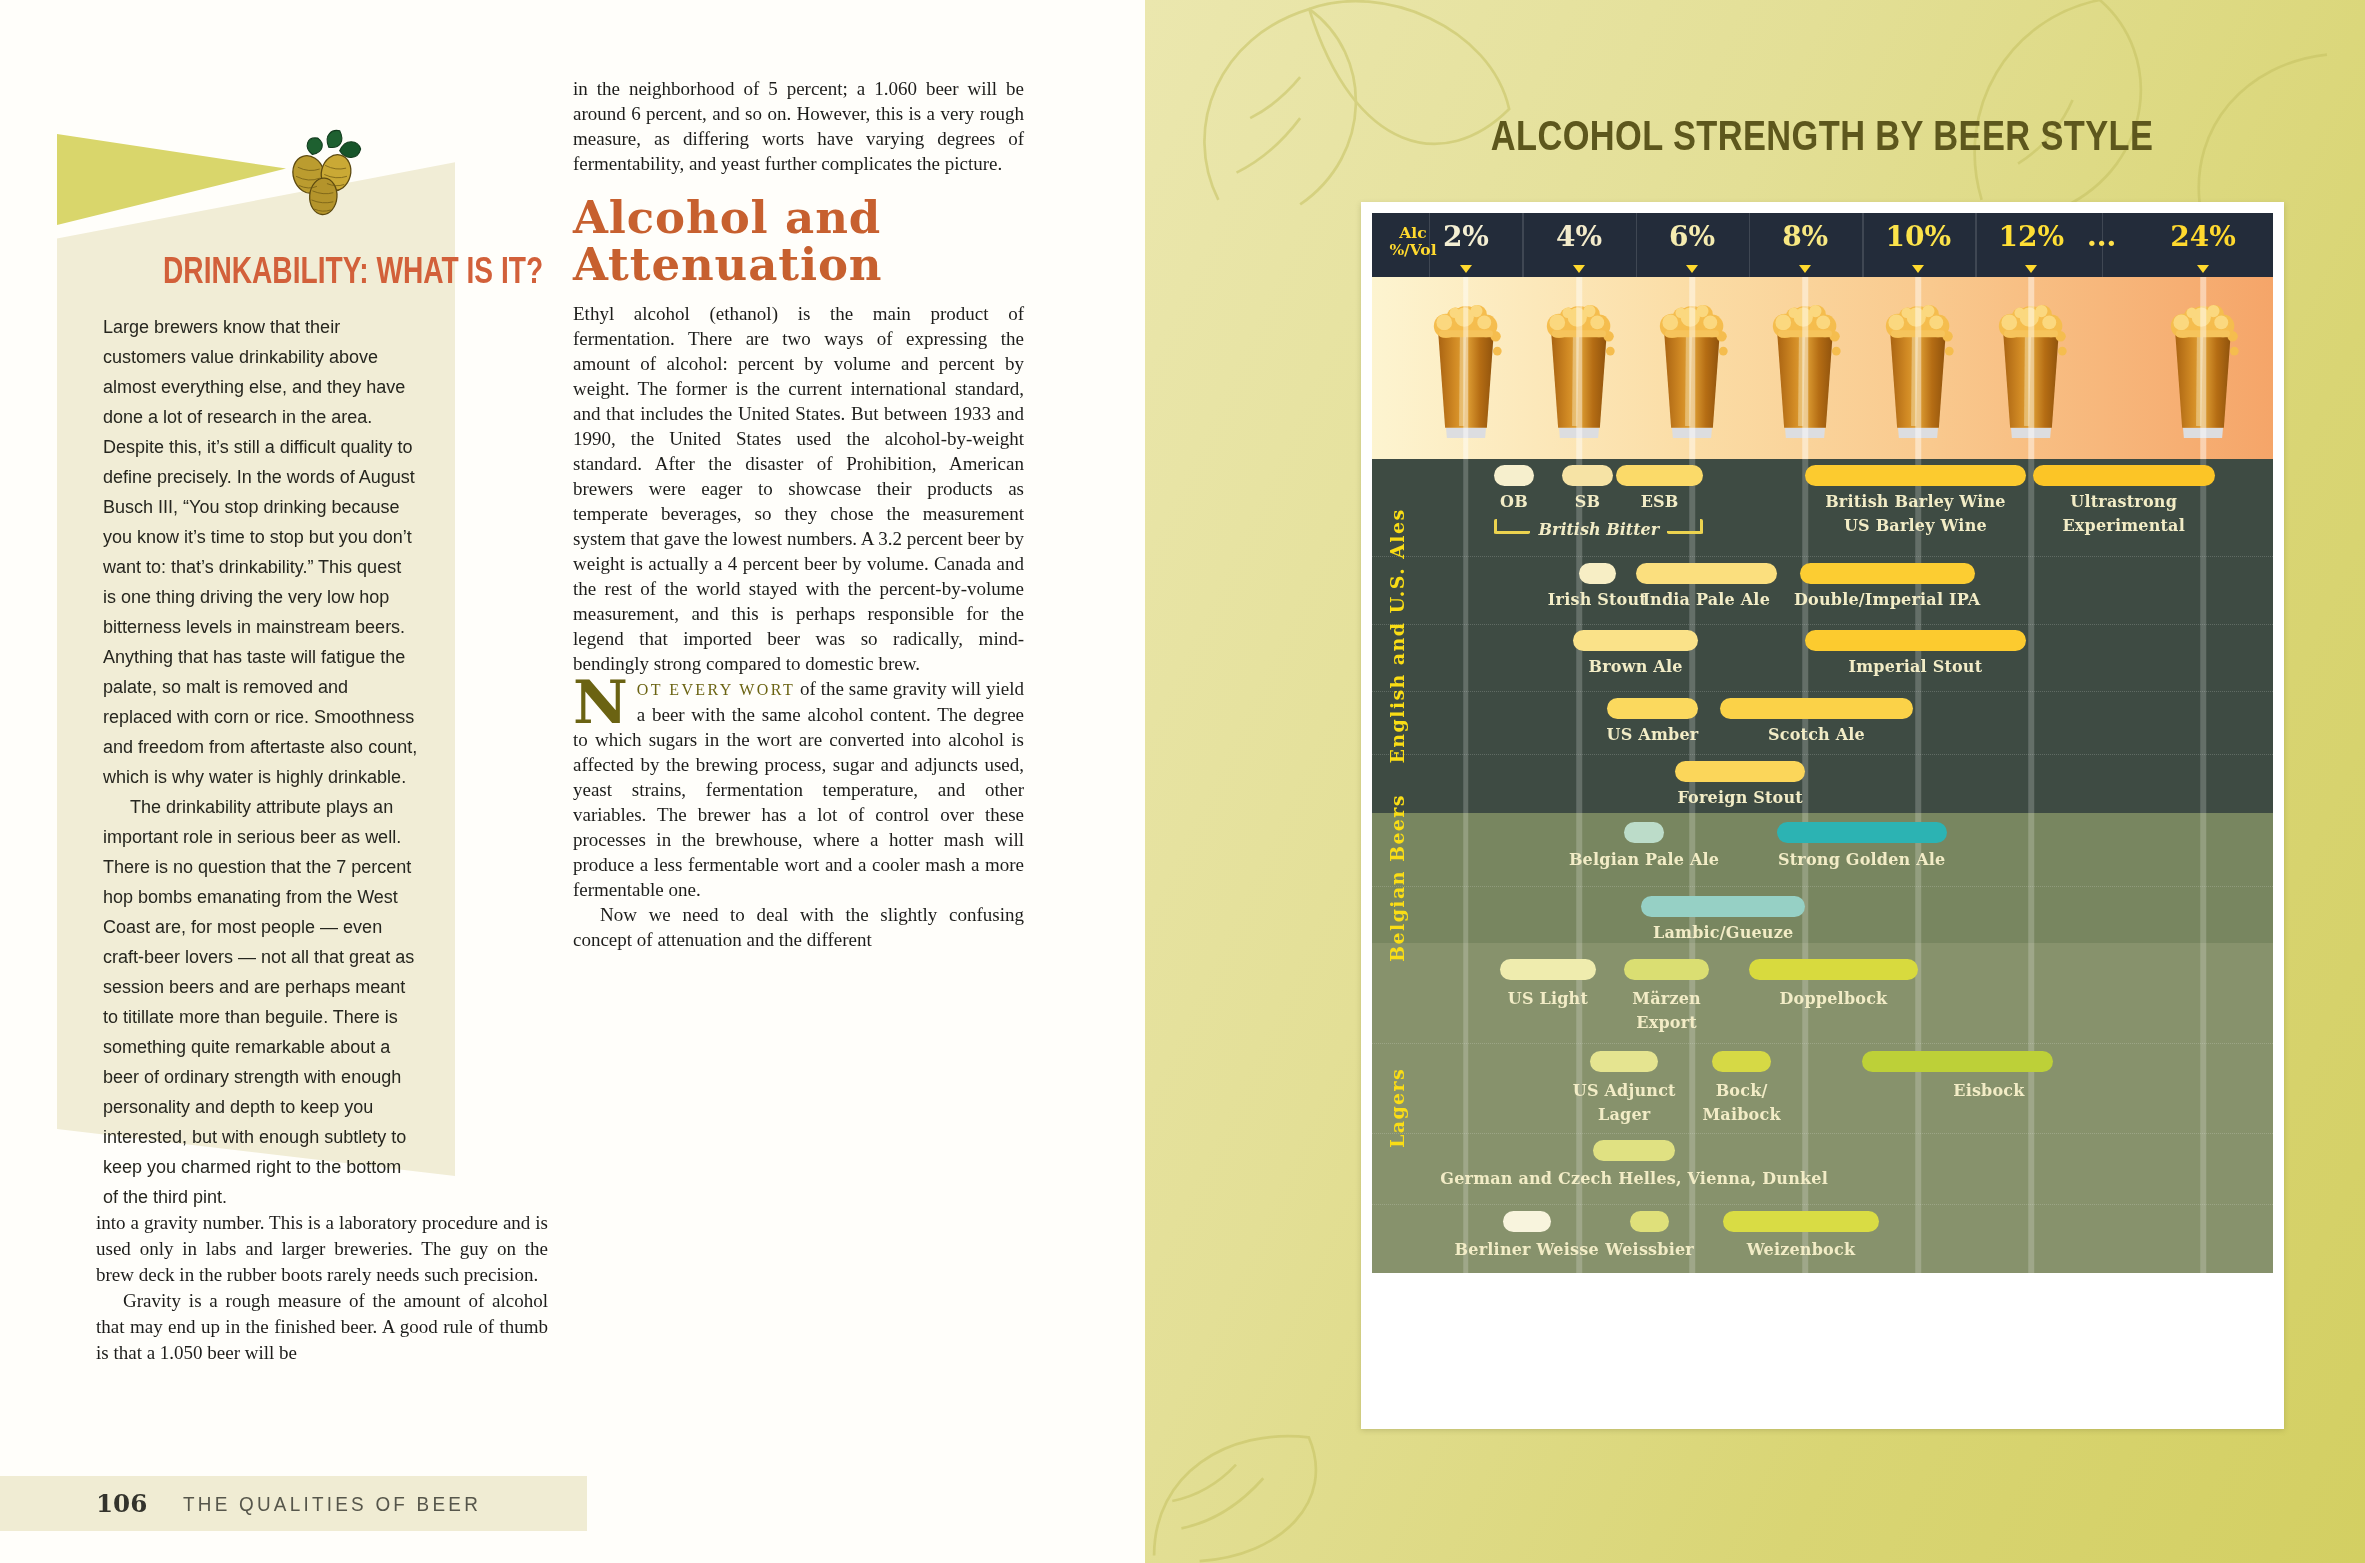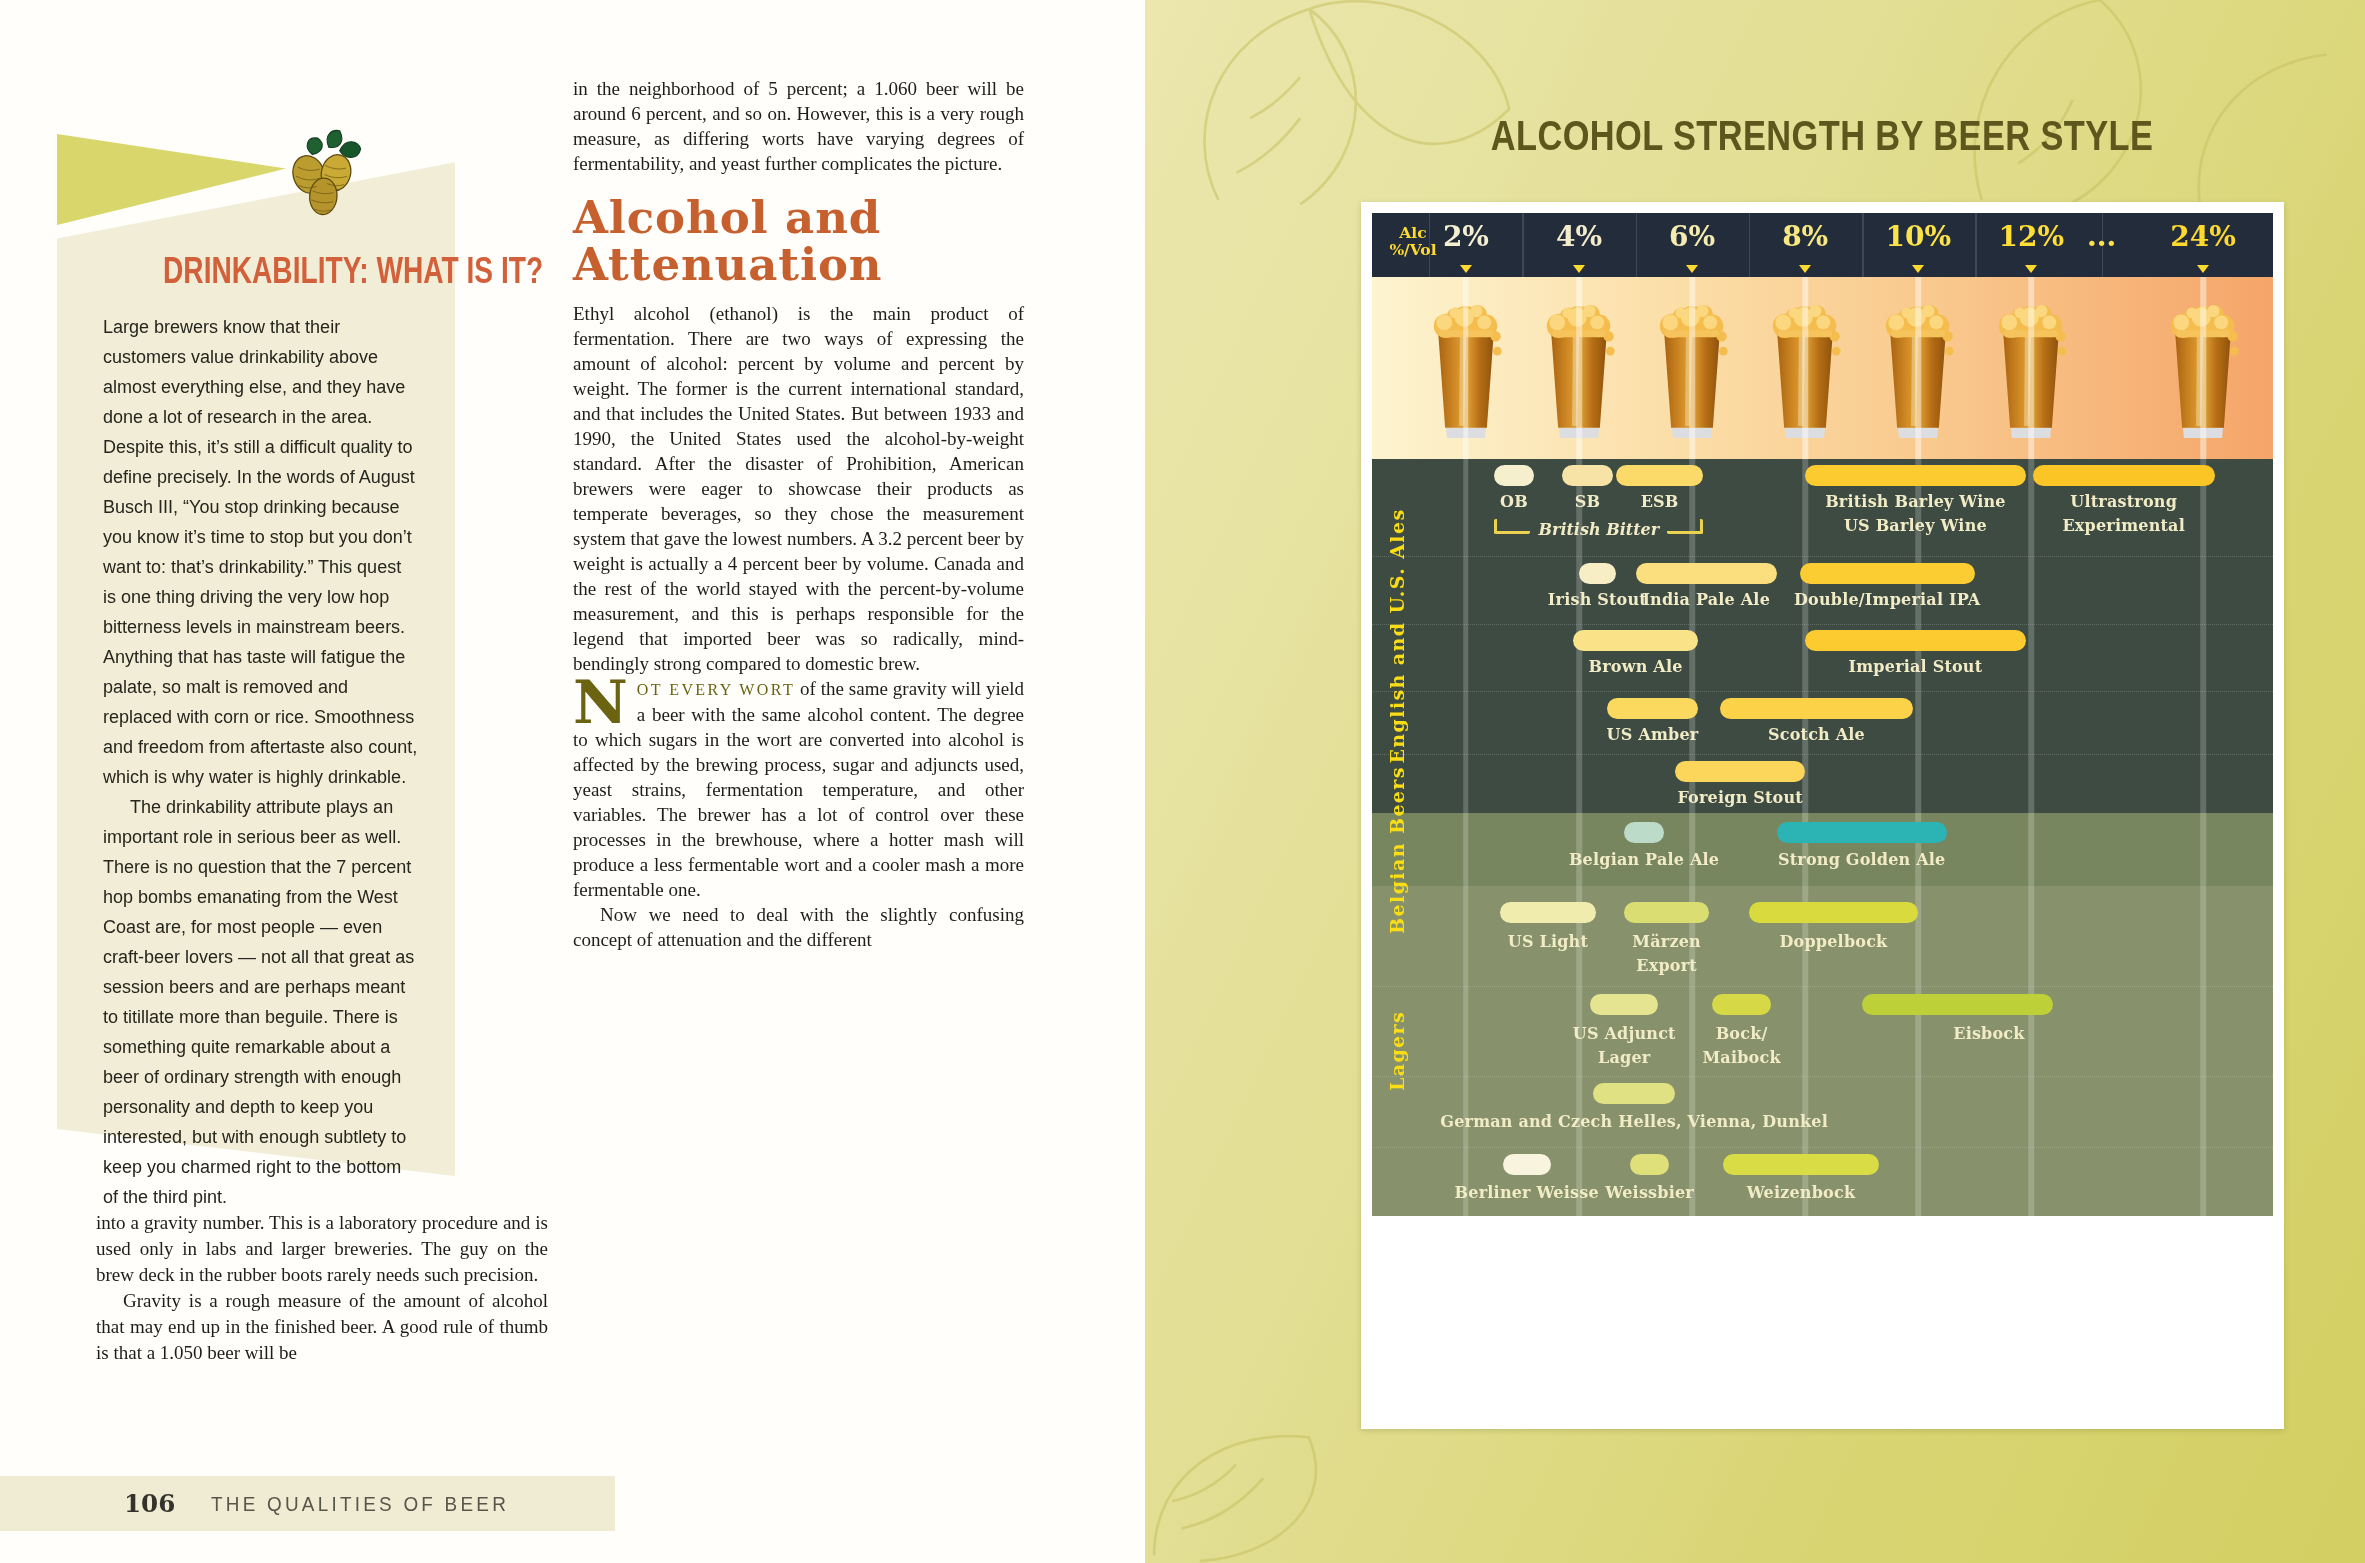--- a/index.html
+++ b/index.html
@@ -38,21 +38,21 @@
   #mid-heading{color:#c7602f;font-family:"DejaVu Serif",serif;font-weight:bold;
       font-size:45px;line-height:47px;letter-spacing:0.9px;margin:18px 0 12.7px 0;text-align:left;}
   #drop-para{margin-top:24px;}
   .dropcap{float:left;font-family:"DejaVu Serif",serif;font-weight:bold;font-size:60px;
       line-height:47px;color:#6b6312;margin:3.6px 9px 0 0;}
   .leadcaps{color:#6b6312;font-size:16px;letter-spacing:2.4px;text-transform:uppercase;}
   #p4{margin-top:0;}
 
   
   #footer-band{position:absolute;left:0;top:1476px;width:587px;height:55px;background:#f0ecd3;
-      display:flex;align-items:center;padding-left:28px;}
+      display:flex;align-items:center;}
   #footer-num{font-family:"DejaVu Serif",serif;font-weight:bold;font-size:24.6px;color:#33332c;
       margin-left:96px;}
   #footer-title{font-family:"Liberation Sans",sans-serif;font-size:21px;color:#56564b;
       letter-spacing:3.6px;margin-left:36px;transform:scaleX(.9);transform-origin:left;}
 
   
   #chart-title{position:absolute;left:1361px;top:111px;width:923px;text-align:center;
       color:#5d571d;font-family:"Liberation Sans",sans-serif;font-weight:bold;font-size:43px;
       white-space:nowrap;}
   #chart-title span{display:inline-block;transform:scaleX(.8);letter-spacing:0.5px;}
@@ -481,20 +481,24 @@
             </div>
             <div class="side-label">English and U.S. Ales</div>
           </div>
           <div class="section" style="background: rgb(120, 134, 96);">
             <div class="crow" style="height: 73px;">
               <div class="bar" style="left: 27.996%; width: 4.39271%; top: 9px; background: rgb(188, 220, 201);"></div>
               <div class="bar-label" style="left: 30.1923%; top: 35px;">Belgian Pale Ale</div>
               <div class="bar" style="left: 44.9393%; width: 18.8259%; top: 9px; background: rgb(44, 179, 179);"></div>
               <div class="bar-label" style="left: 54.3522%; top: 35px;">Strong Golden Ale</div>
             </div>
+            <div class="crow" style="height: 56px;">
+              <div class="bar" style="left: 29.8785%; width: 18.1984%; top: 9px; background: rgb(150, 208, 197);"></div>
+              <div class="bar-label" style="left: 38.9777%; top: 34px;">Lambic/Gueuze</div>
+            </div>
             <div class="side-label">Belgian Beers</div>
           </div>
           <div class="section" style="background: rgb(135, 146, 108);">
             <div class="crow" style="height: 100px;">
               <div class="bar" style="left: 14.1903%; width: 10.668%; top: 16.4px; background: rgb(239, 236, 174);"></div>
               <div class="bar-label" style="left: 19.5243%; top: 44px;">US Light</div>
               <div class="bar" style="left: 27.996%; width: 9.41296%; top: 16.4px; background: rgb(218, 222, 114);"></div>
               <div class="bar-label" style="left: 32.7024%; top: 44px;">Märzen<br>Export</div>
               <div class="bar" style="left: 41.8016%; width: 18.8259%; top: 16.4px; background: rgb(216, 218, 62);"></div>
               <div class="bar-label" style="left: 51.2146%; top: 44px;">Doppelbock</div>

